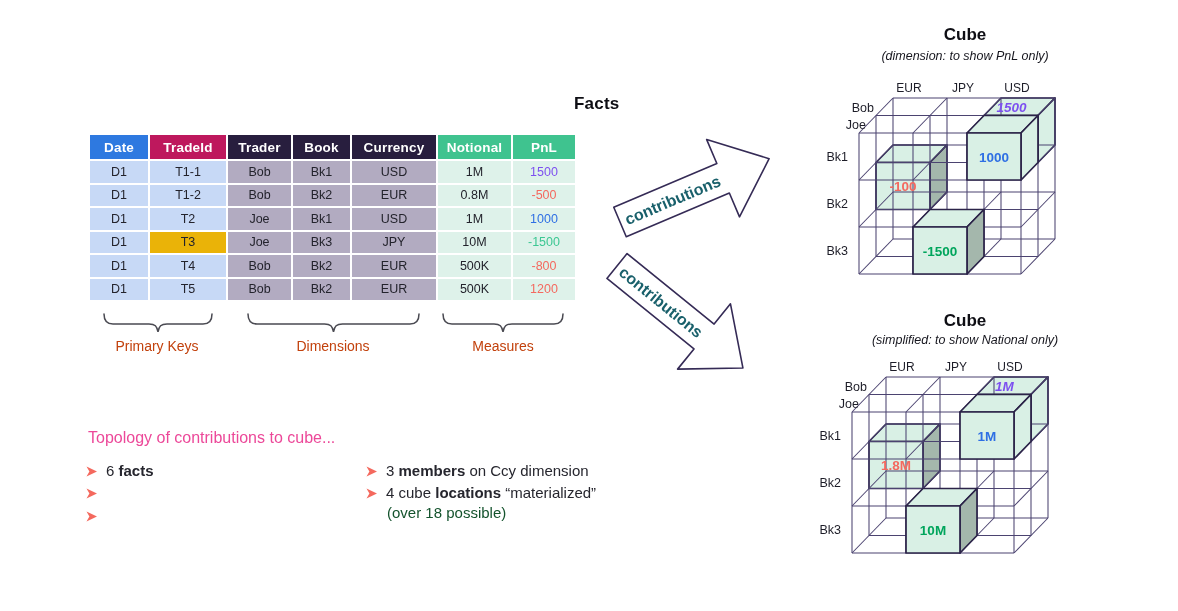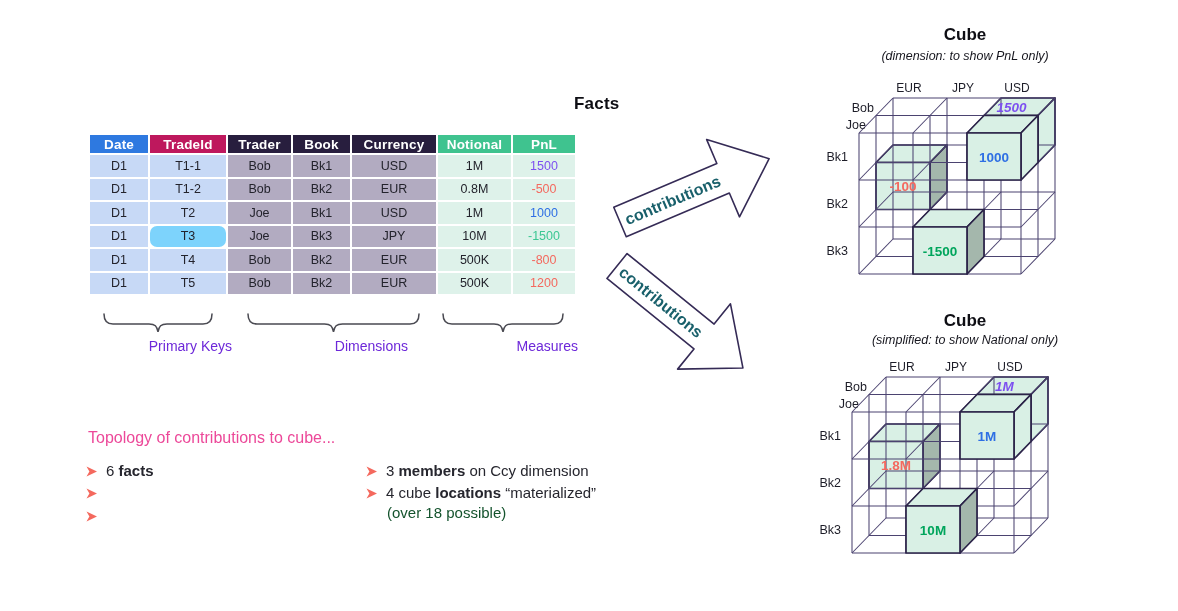--- a/index.html
+++ b/index.html
@@ -5,25 +5,25 @@
   html,body{margin:0;padding:0;background:#ffffff;}
   .canvas{
     position:relative;width:1178px;height:611px;background:#ffffff;overflow:hidden;
     font-family:"Liberation Sans",sans-serif;color:#23232c;
   }
   
   .facts-title{position:absolute;left:574px;top:94px;font-size:17px;font-weight:800;color:#0e0e14;letter-spacing:.2px;}
   
   .facts-table{position:absolute;left:90px;top:135px;display:grid;grid-gap:2px;background:#ffffff;}
   .cell{display:flex;align-items:center;justify-content:center;font-size:12.5px;}
-  .hcell{height:18px;color:#ffffff;font-weight:700;font-size:13.5px;letter-spacing:.2px;}
+  .hcell{height:24px;color:#ffffff;font-weight:700;font-size:13.5px;letter-spacing:.2px;}
   .bcell{height:21.5px;color:#23232c;}
   
   .brace{position:absolute;}
-  .brace-label{position:absolute;width:150px;text-align:right;font-size:14px;color:#6d28d9;}
+  .brace-label{position:absolute;width:150px;text-align:center;font-size:14px;color:#c2410c;}
   
   .arrow-svg{position:absolute;overflow:visible;}
   
   .cube-title{position:absolute;width:200px;text-align:center;font-size:17px;font-weight:800;color:#0e0e14;}
   .cube-subtitle{position:absolute;width:272px;text-align:center;font-size:12.5px;font-style:italic;font-weight:500;color:#16161e;}
   .cube-svg{position:absolute;overflow:visible;}
   
   .topo-title{position:absolute;left:88px;top:429px;font-size:16px;color:#ec4899;}
   .topo-col{position:absolute;display:flex;flex-direction:column;}
   .bullet-row{display:flex;align-items:center;height:22.5px;font-size:15px;color:#26262e;}
@@ -60,21 +60,21 @@
       <div class="cell bcell" style="background: rgb(222, 242, 234);">0.8M</div>
       <div class="cell bcell" style="background: rgb(222, 242, 234); color: rgb(244, 105, 95);">-500</div>
       <div class="cell bcell" style="background: rgb(199, 217, 246);">D1</div>
       <div class="cell bcell" style="background: rgb(199, 217, 246);">T2</div>
       <div class="cell bcell" style="background: rgb(178, 171, 193);">Joe</div>
       <div class="cell bcell" style="background: rgb(178, 171, 193);">Bk1</div>
       <div class="cell bcell" style="background: rgb(178, 171, 193);">USD</div>
       <div class="cell bcell" style="background: rgb(222, 242, 234);">1M</div>
       <div class="cell bcell" style="background: rgb(222, 242, 234); color: rgb(46, 111, 228);">1000</div>
       <div class="cell bcell" style="background: rgb(199, 217, 246);">D1</div>
-      <div class="cell bcell" style="background: #7dd3fc; border-radius: 7px;">T3</div>
+      <div class="cell bcell" style="background: #eab308;">T3</div>
       <div class="cell bcell" style="background: rgb(178, 171, 193);">Joe</div>
       <div class="cell bcell" style="background: rgb(178, 171, 193);">Bk3</div>
       <div class="cell bcell" style="background: rgb(178, 171, 193);">JPY</div>
       <div class="cell bcell" style="background: rgb(222, 242, 234);">10M</div>
       <div class="cell bcell" style="background: rgb(222, 242, 234); color: rgb(60, 199, 147);">-1500</div>
       <div class="cell bcell" style="background: rgb(199, 217, 246);">D1</div>
       <div class="cell bcell" style="background: rgb(199, 217, 246);">T4</div>
       <div class="cell bcell" style="background: rgb(178, 171, 193);">Bob</div>
       <div class="cell bcell" style="background: rgb(178, 171, 193);">Bk2</div>
       <div class="cell bcell" style="background: rgb(178, 171, 193);">EUR</div>

